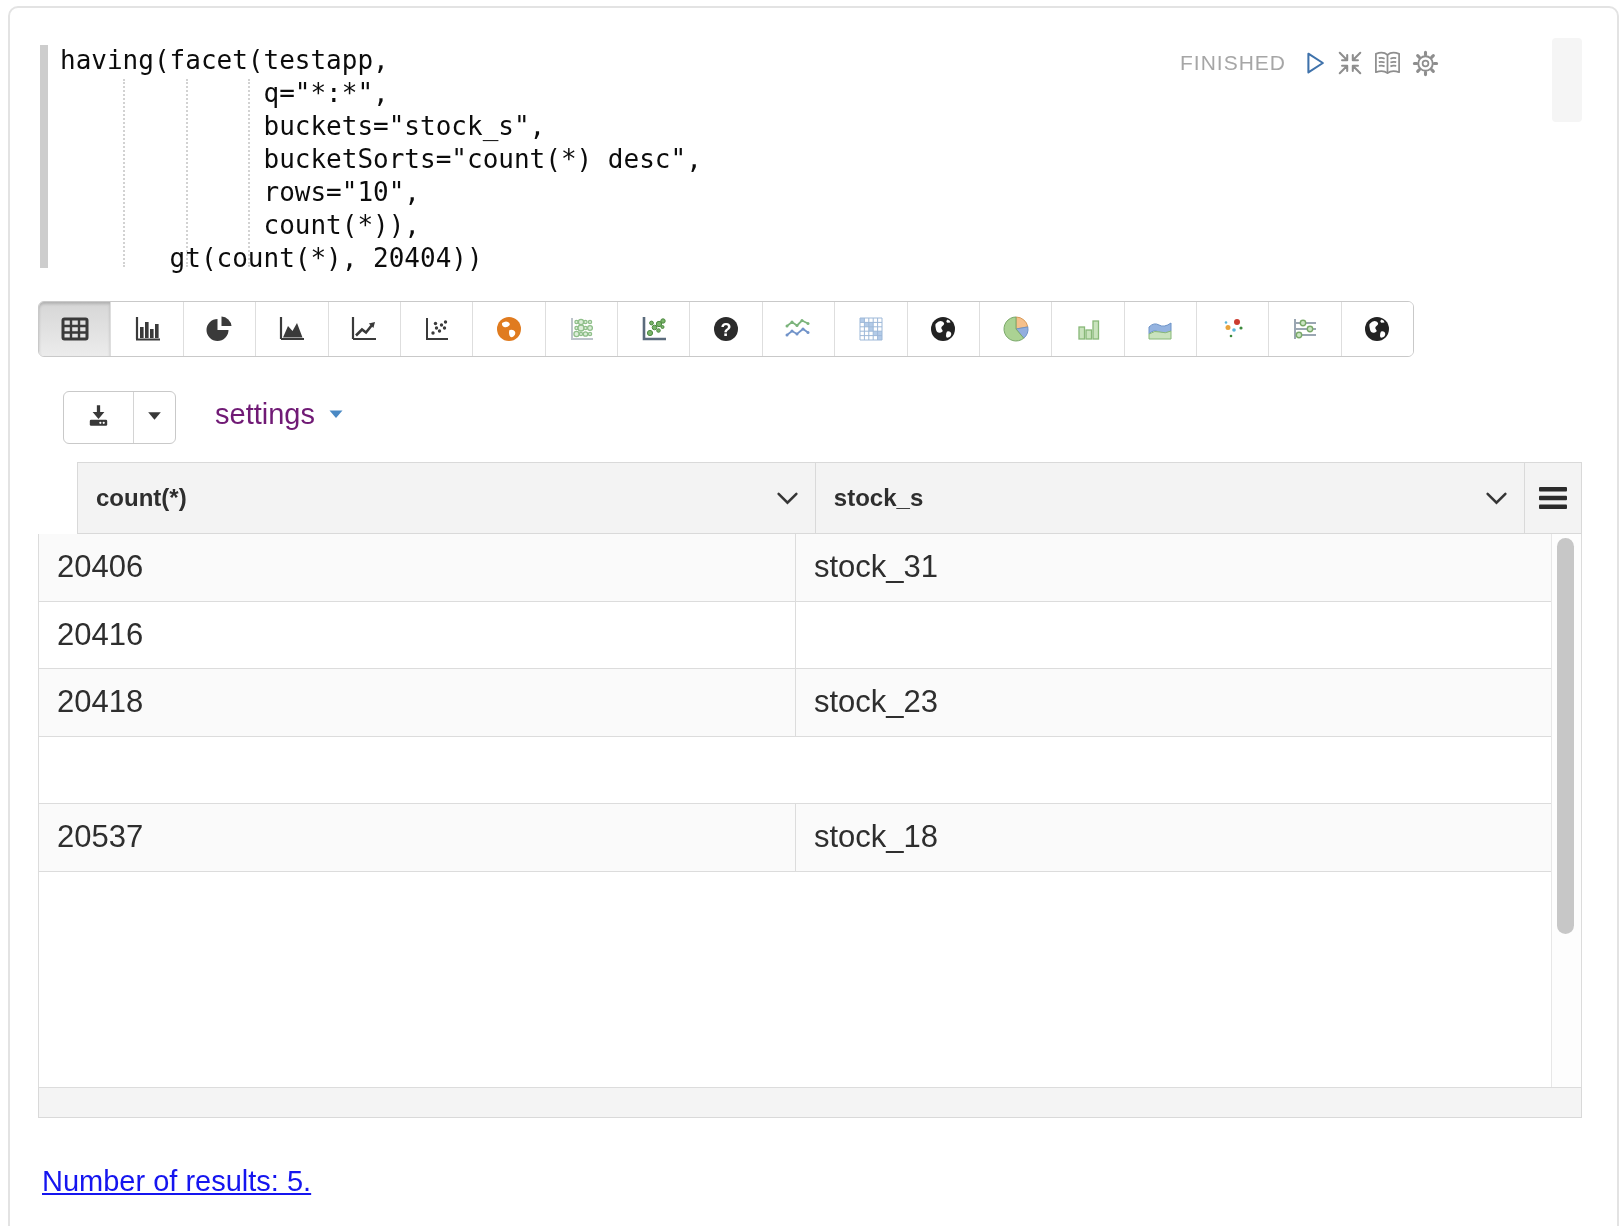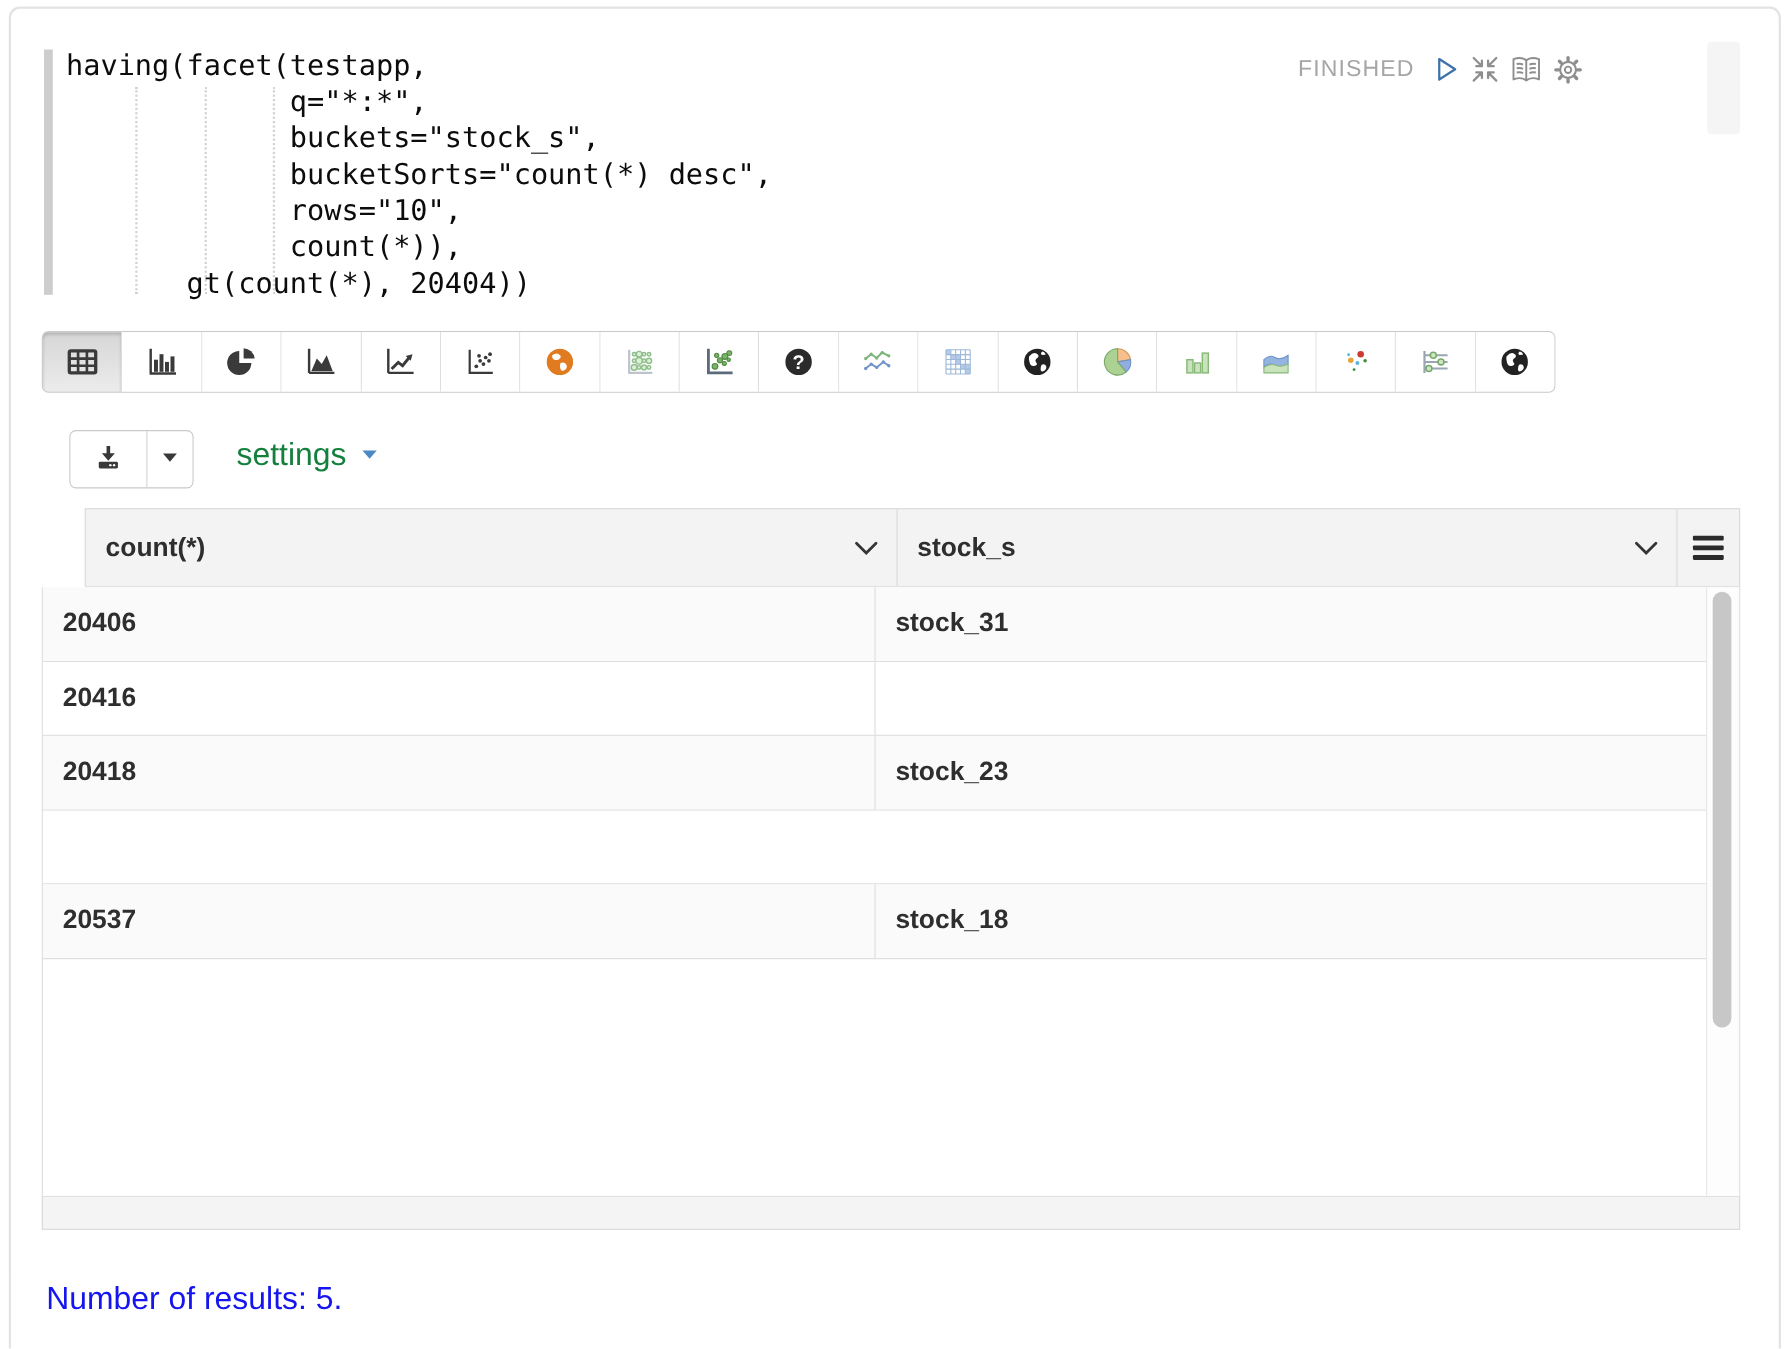--- a/index.html
+++ b/index.html
@@ -38,21 +38,21 @@
                 box-shadow:inset 0 2px 3px rgba(0,0,0,.18); }
   .tb-btn svg { display:block; }
 
   
   .dl-group { position:absolute; left:63px; top:391px; height:53px; display:flex;
               border:1px solid #c9c9c9; border-radius:6px; background:#fff; }
   .dl-btn { width:70px; display:flex; align-items:center; justify-content:center;
             cursor:pointer; border-right:1px solid #d4d4d4; }
   .dl-caret-btn { width:41px; display:flex; align-items:center; justify-content:center; cursor:pointer; }
   .settings-link { position:absolute; left:215px; top:398px; display:flex; align-items:center;
-                   gap:11px; font-size:29px; color:#15803d; cursor:pointer; }
+                   gap:11px; font-size:29px; color:#701a75; cursor:pointer; }
 
   
   .grid { position:absolute; left:38px; top:462px; width:1544px; }
   .grid-header { display:flex; height:72px; background:#f3f3f3;
                  border:1px solid #d9d9d9;margin-left:39px; }
   .gh-cell { display:flex; align-items:center; padding-left:18px; font-size:24px;
              font-weight:bold; color:#2e2e2e; }
   .gh-c1 { width:757px; border-right:1px solid #d9d9d9; }
   .gh-c2 { width:728px; border-right:1px solid #d9d9d9;text-align:right; }
   .gh-menu { width:57px; display:flex; align-items:center; justify-content:center; cursor:pointer; }
@@ -61,27 +61,27 @@
 
   .grid-body { position:relative; height:553px; background:#fff;
                border-left:1px solid #dcdcdc; border-right:1px solid #dcdcdc; }
   .vtrack { position:absolute; right:0; top:0; height:100%; width:30px;
             border-left:1px solid #e7e7e7; background:#fdfdfd; }
   .vthumb { position:absolute; right:7px; top:4px; width:17px; height:396px;
             background:#c7c7c7; border-radius:9px; cursor:pointer; }
   .g-row { display:flex; height:67.5px; width:calc(100% - 30px);
            border-bottom:1px solid #dcdcdc; background:#fff; cursor:pointer; }
   .g-row:nth-child(odd) { background:#fafafa; }
-  .g-cell { display:flex; align-items:center; padding-left:18px; font-size:24px; color:#2e2e2e;font-weight:bold; }
+  .g-cell { display:flex; align-items:center; padding-left:18px; font-size:31px; color:#2e2e2e; }
   .g-c1 { width:757px; border-right:1px solid #dcdcdc; }
   .g-c2 { flex:1 1 auto; }
 
   .grid-footer { height:31px; background:#f4f4f4; border:1px solid #d9d9d9; border-top:1px solid #dcdcdc; }
 
-  .results-note { position:absolute; left:42px; top:1165px; font-size:29px; color:#1515ef; }
+  .results-note { position:absolute; left:42px; top:1165px; font-size:29px; color:#1515ef;text-decoration:underline; }
 </style>
 </head>
 <body>
 
 <div class="page">
   <div class="paragraph-card"></div>
 
   <div class="editor">
     <div class="gutter-bar"></div>
     <div class="indent-guide ig1"></div>

